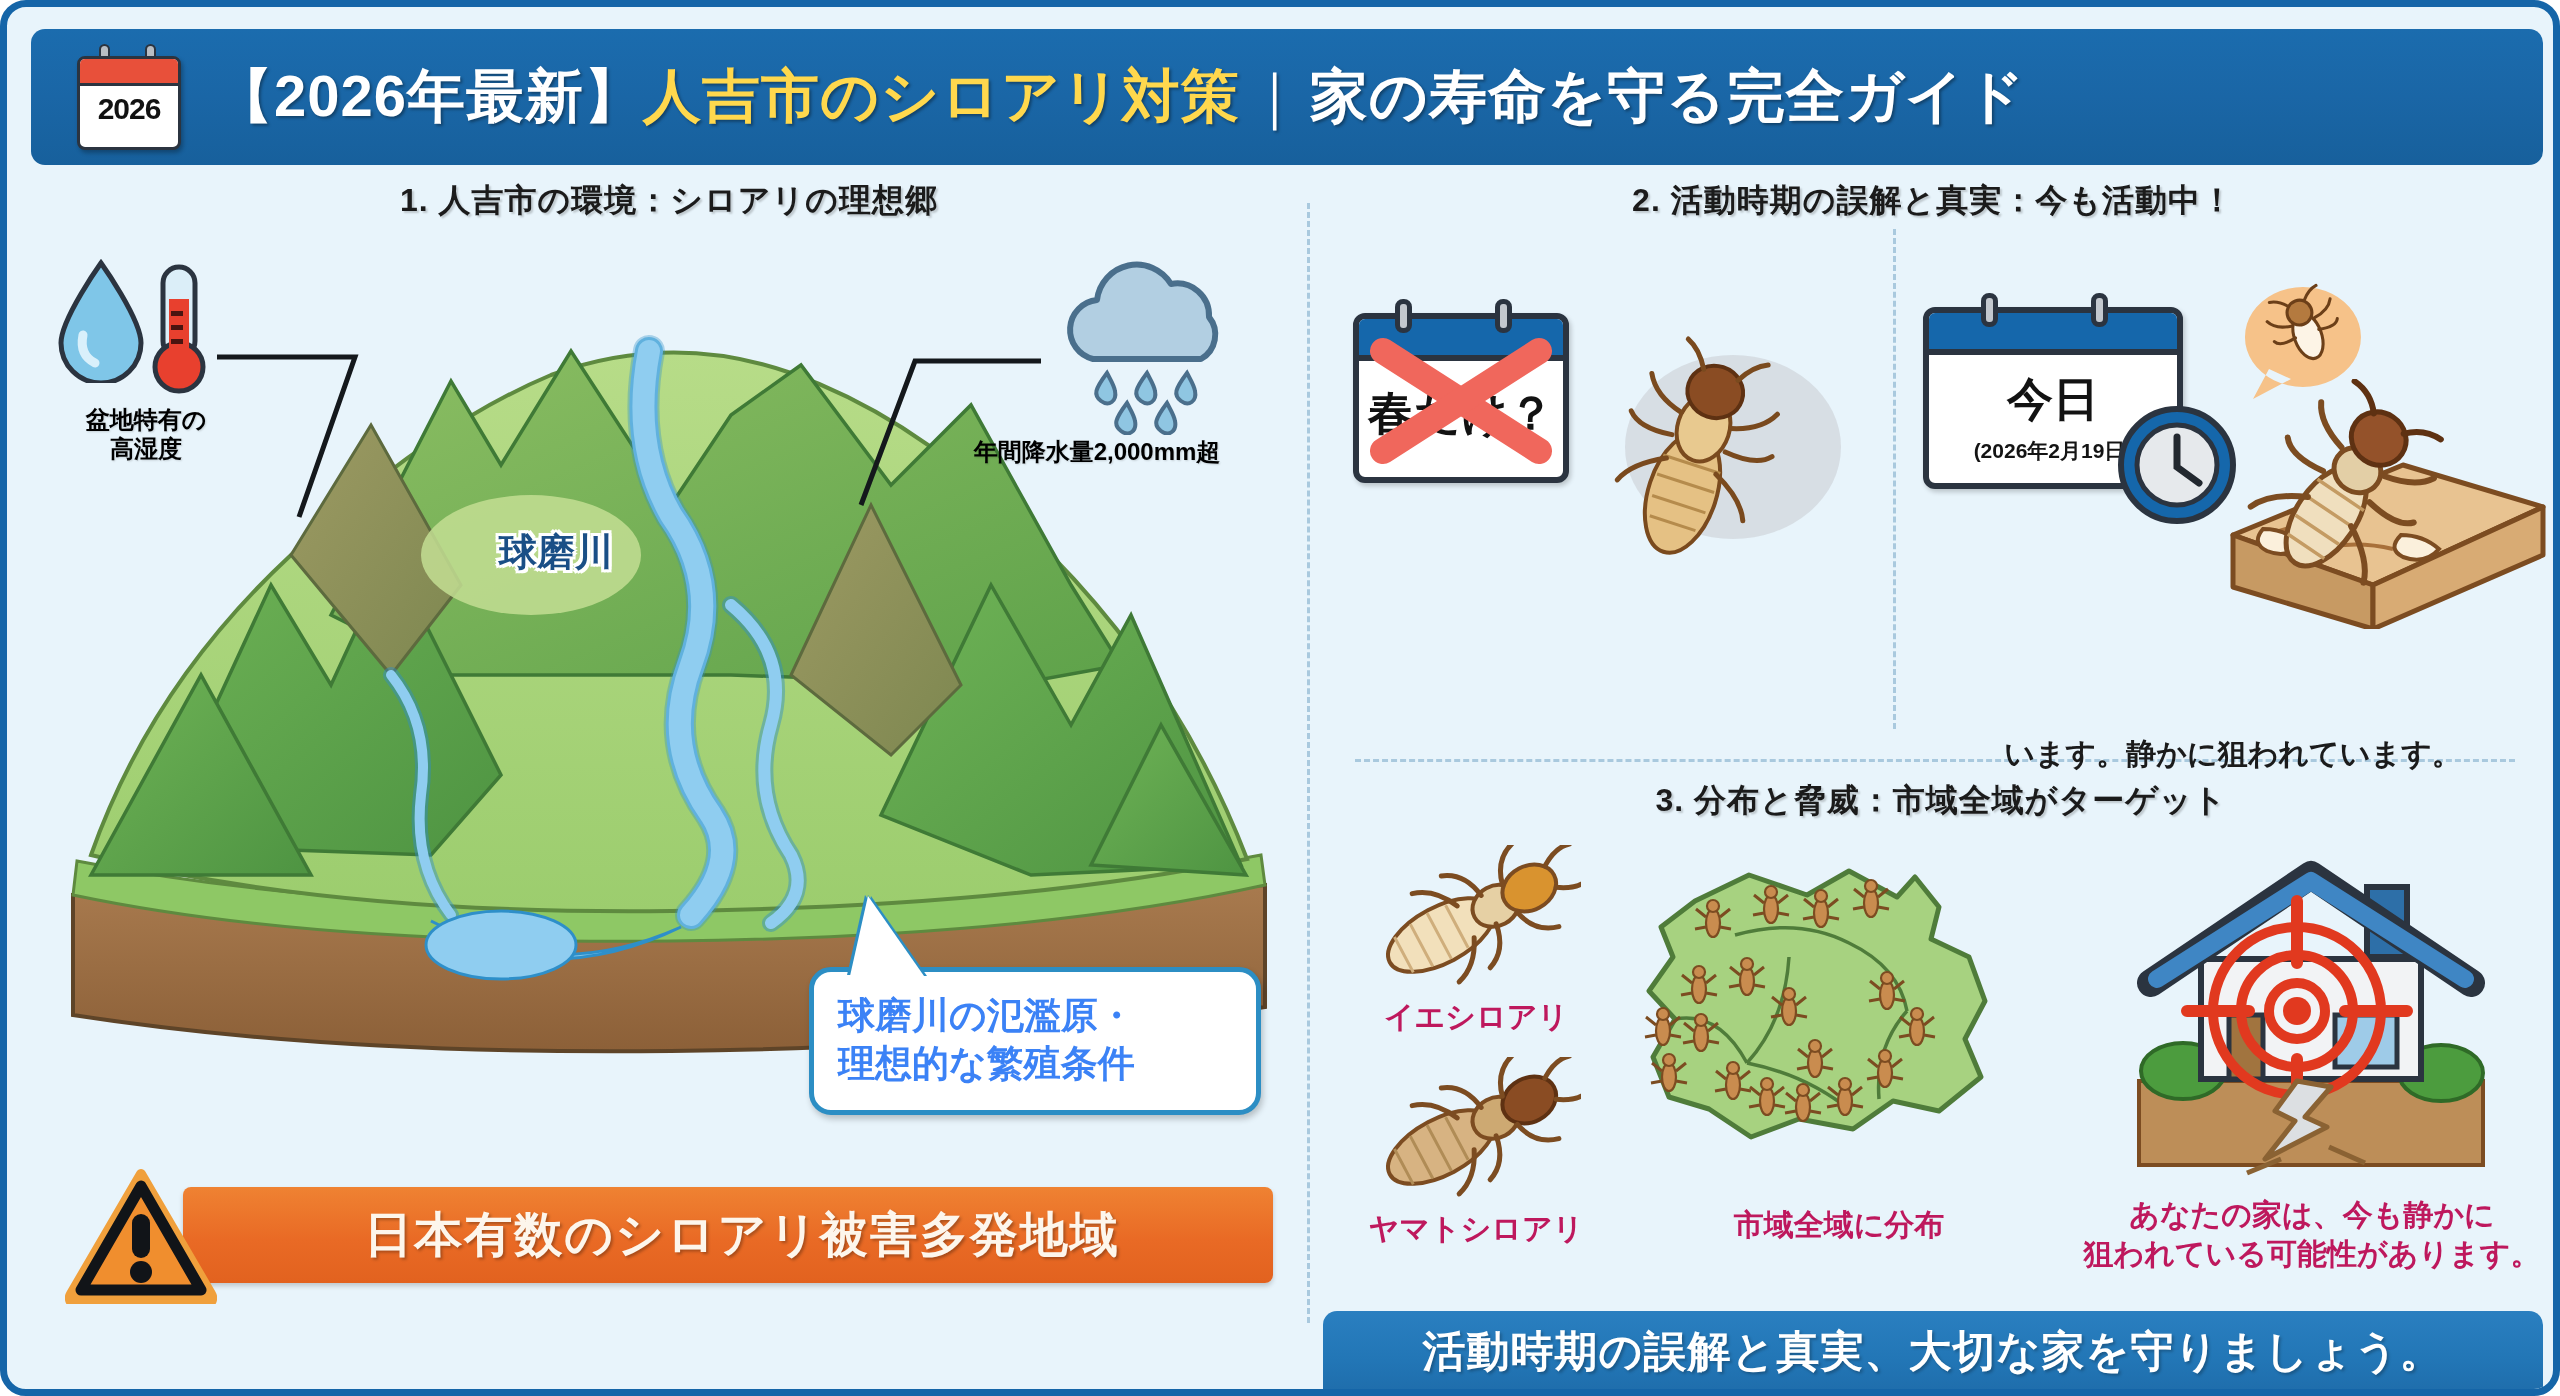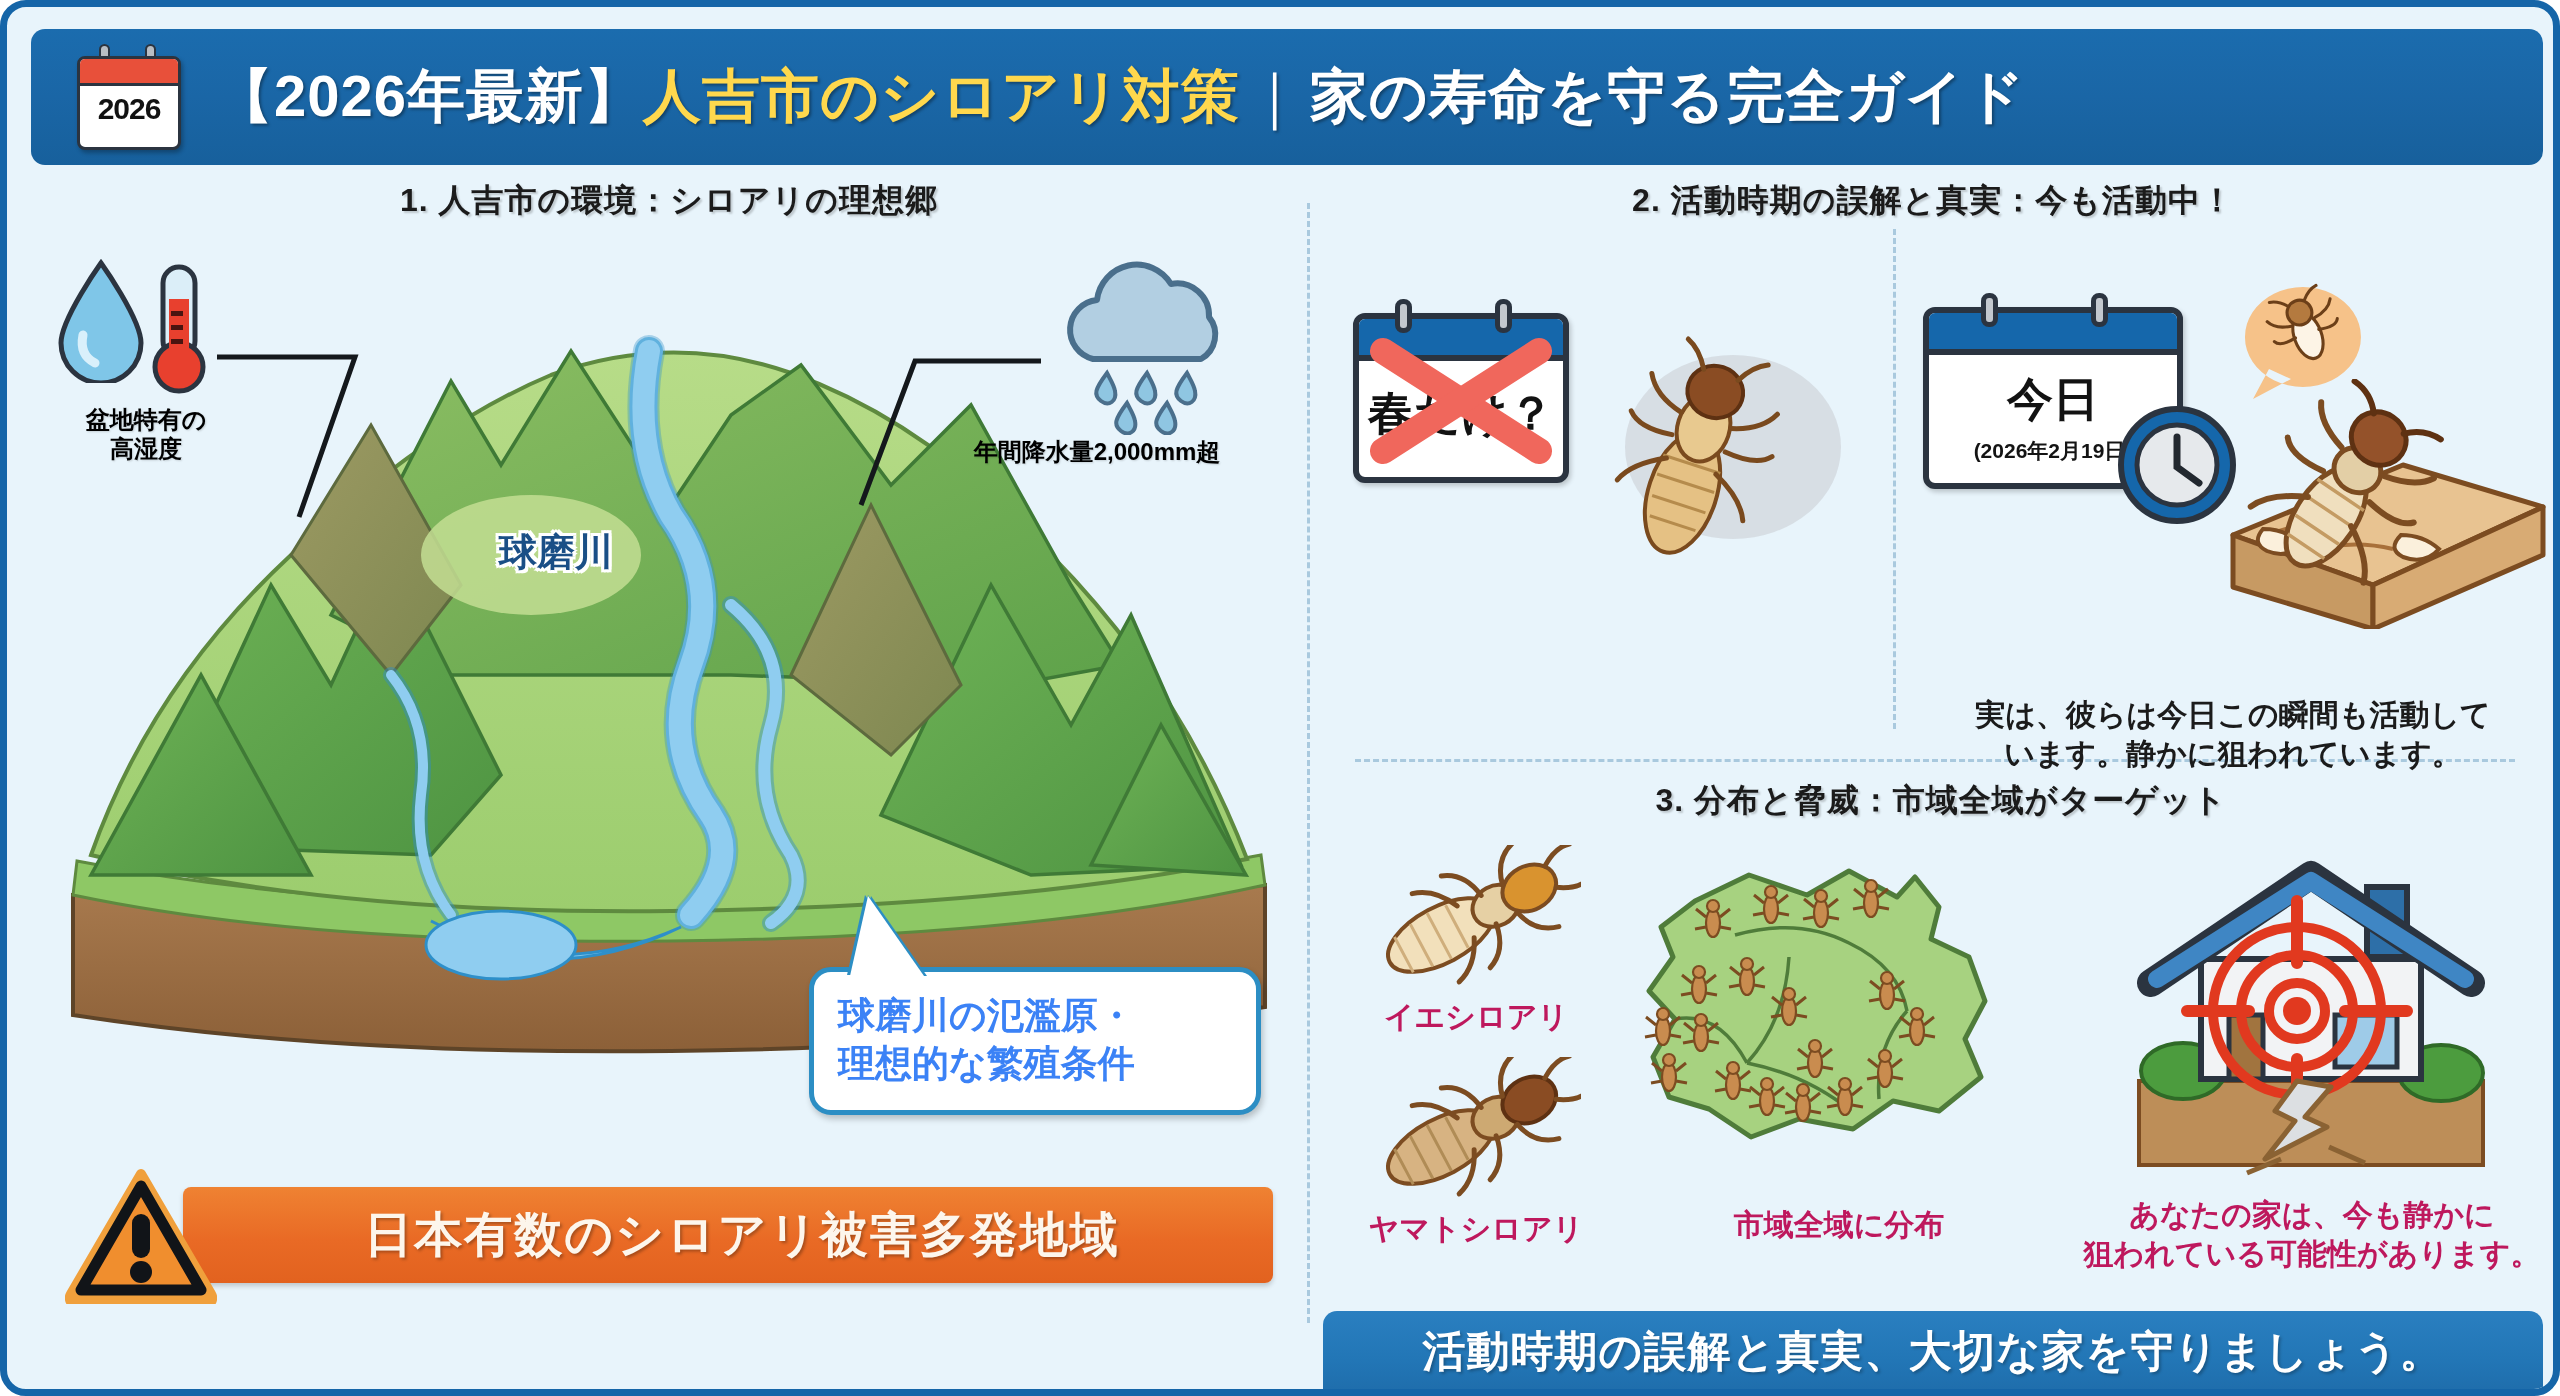--- a/index.html
+++ b/index.html
@@ -477,21 +477,21 @@
               <path d="M64 34 q-36 6 -48 -8"></path>
                 <path d="M120 34 q36 6 48 -8"></path>
               <path d="M66 64 q-34 18 -42 40"></path>
                 <path d="M118 64 q34 18 42 40"></path>
             </g>
           </g>
         </svg>
       </div>
 
       <div class="s2-note">
-        <span>実は、彼らは今日この瞬間も活動して</span><br>
+        <br>
         <span>います。静かに狙われています。</span>
       </div>
     </div>
 
     <div class="s3">
       <div class="sec-title">3. 分布と脅威：市域全域がターゲット</div>
 
       <div class="s3-row">
 
         <svg width="230" height="150" viewBox="0 0 230 150" style="position:absolute; left:20px; top:0;">

